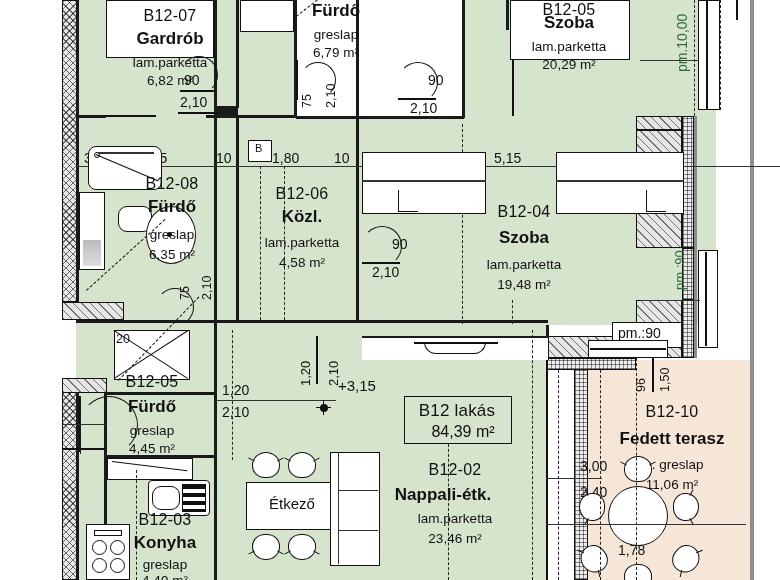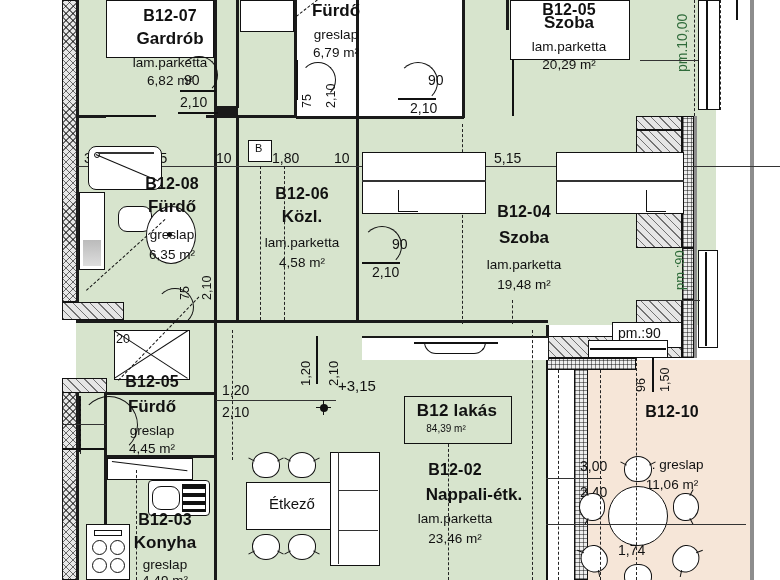--- a/index.html
+++ b/index.html
@@ -30,21 +30,21 @@
      background:
        repeating-linear-gradient(0deg,rgba(0,0,0,.45) 0 1px,transparent 1px 4px),
        repeating-linear-gradient(90deg,rgba(0,0,0,.45) 0 1px,transparent 1px 4px),
        #ededed;
      border:1px solid #111;}
   .line{background:#111;}
   .line-thin{background:#333;}
   .line-gray{background:#8d8d8d;}
   
   .lbl{position:absolute;color:#111;white-space:nowrap;line-height:1.06;}
-  .code{font-weight:bold;font-size:16px;letter-spacing:.2px;}
+  .code{font-weight:normal;font-size:16px;letter-spacing:.2px;}
   .rname{font-weight:bold;font-size:17px;}
   .mat{font-size:13.5px;}
   .area{font-size:13.5px;}
   .center{text-align:center;transform:translateX(-50%);}
 
   
   .dim{position:absolute;font-size:14px;color:#111;white-space:nowrap;}
   .dim-s{font-size:12.5px;}
   .vtext{position:absolute;white-space:nowrap;transform-origin:0 0;
          transform:rotate(-90deg);font-size:14px;color:#111;}
@@ -330,49 +330,50 @@
   <div class="chair" style="left:252px;top:534px;transform:rotate(180deg);"></div>
   <div class="chair" style="left:288px;top:534px;transform:rotate(180deg);"></div>
 
   <div class="boxw" style="left:330px;top:452px;width:48px;height:112px;"></div>
   <div class="ab line-thin" style="left:338px;top:452px;width:1.4px;height:112px;"></div>
   <div class="ab line-thin" style="left:338px;top:490px;width:40px;height:1.4px;"></div>
   <div class="ab line-thin" style="left:338px;top:530px;width:40px;height:1.4px;"></div>
 
   <div class="box" style="left:404px;top:396px;width:106px;height:46px;"></div>
   <div class="lbl code center" style="left:457px;top:402px;font-size:17px;">B12 lakás</div>
-  <div class="lbl area center" style="left:446px;top:424px;font-size:10px;">84,39 m²</div>
+  <div class="lbl area center" style="left:463px;top:424px;font-size:16px;">84,39 m²</div>
 
   <div class="lbl code center" style="left:455px;top:462px;">B12-02</div>
-  <div class="lbl rname center" style="left:474px;top:486px;">Nappali-étk.</div>
+  <div class="lbl rname center" style="left:443px;top:486px;">Nappali-étk.</div>
   <div class="lbl mat center" style="left:455px;top:512px;">lam.parketta</div>
   <div class="lbl area center" style="left:455px;top:532px;">23,46 m²</div>
 
   <div class="ab fill-white" style="left:362px;top:338px;width:186px;height:22px;"></div>
   <div class="ab" style="left:424px;top:342px;width:62px;height:12px;border:1.3px solid #111;border-radius:0 0 40px 40px;background:#fff;"></div>
   <div class="ab line" style="left:414px;top:342px;width:84px;height:1.6px;"></div>
 
   <div class="ab" style="left:448px;top:444px;width:0;height:136px;border-left:1px dashed #222;"></div>
   <div class="ab" style="left:532px;top:330px;width:0;height:250px;border-left:1px dashed #222;"></div>
   <div class="ab line" style="left:546px;top:360px;width:2px;height:220px;"></div>
 
   <div class="lbl code center" style="left:672px;top:404px;">B12-10</div>
+  <div class="lbl rname center" style="left:672px;top:430px;font-size:17px;">Fedett terasz</div>
   <div class="lbl mat center" style="left:672px;top:458px;">fa. greslap</div>
   <div class="lbl area center" style="left:672px;top:478px;">11,06 m²</div>
 
   <div class="vtext" style="left:634px;top:392px;font-size:12.5px;">96</div>
   <div class="vtext" style="left:658px;top:392px;font-size:12.5px;">1,50</div>
   <div class="ab line" style="left:652px;top:358px;width:1.5px;height:34px;"></div>
 
   <div class="dim" style="left:580px;top:458px;">3,00</div>
   <div class="dim" style="left:580px;top:484px;">2,40</div>
   <div class="ab line-thin" style="left:546px;top:478px;width:56px;height:1px;"></div>
 
   <div class="ab" style="left:608px;top:486px;width:60px;height:60px;border:1.5px solid #111;border-radius:50%;background:#fff;"></div>
-  <div class="dim" style="left:618px;top:542px;">1,74</div>
+  <div class="dim" style="left:618px;top:542px;">1,78</div>
   <div class="chair" style="left:624px;top:456px;"></div>
   <div class="chair" style="left:578px;top:494px;transform:rotate(-90deg);"></div>
   <div class="chair" style="left:672px;top:494px;transform:rotate(90deg);"></div>
   <div class="chair" style="left:580px;top:546px;transform:rotate(-130deg);"></div>
   <div class="chair" style="left:672px;top:546px;transform:rotate(130deg);"></div>
   <div class="chair" style="left:624px;top:564px;transform:rotate(180deg);"></div>
 
   <div class="ab" style="left:636px;top:358px;width:0;height:222px;border-left:1px dashed #222;"></div>
   <div class="ab" style="left:600px;top:370px;width:0;height:210px;border-left:1px dashed #222;"></div>
   <div class="ab" style="left:558px;top:370px;width:0;height:210px;border-left:1px dashed #222;"></div>

